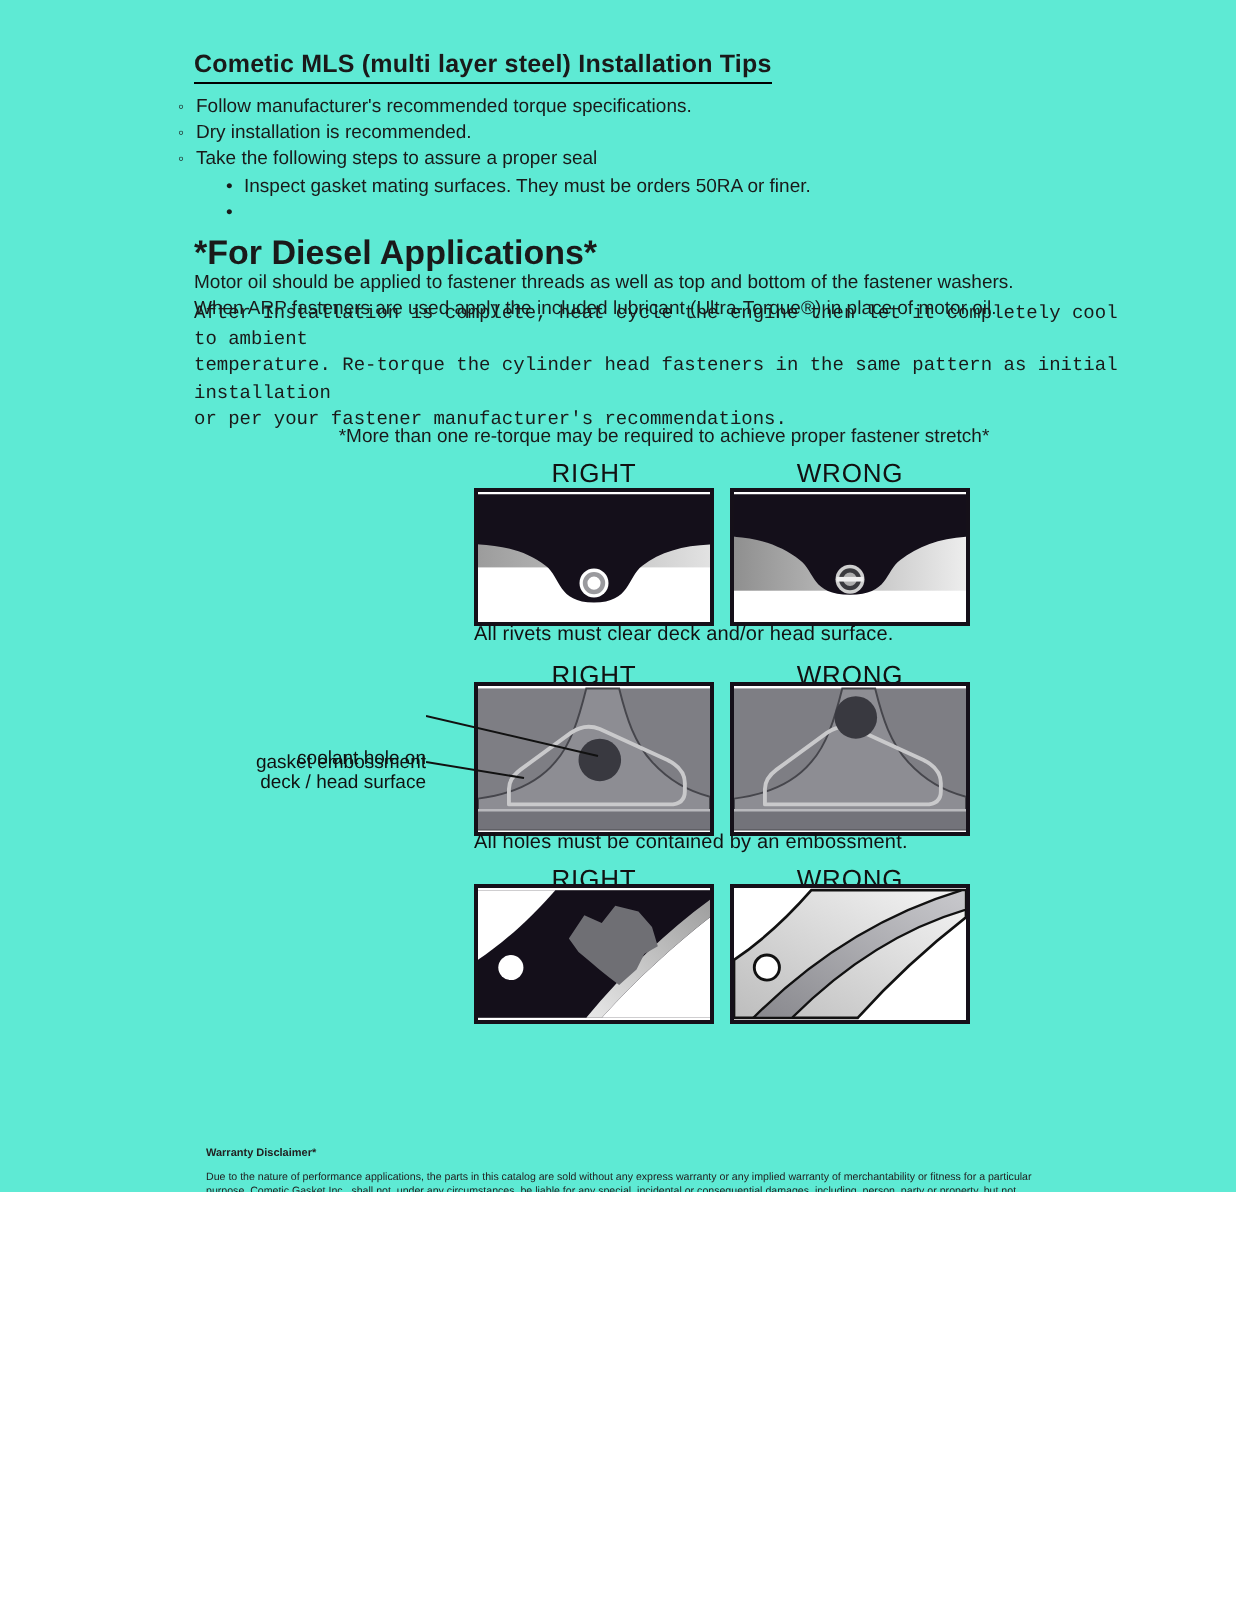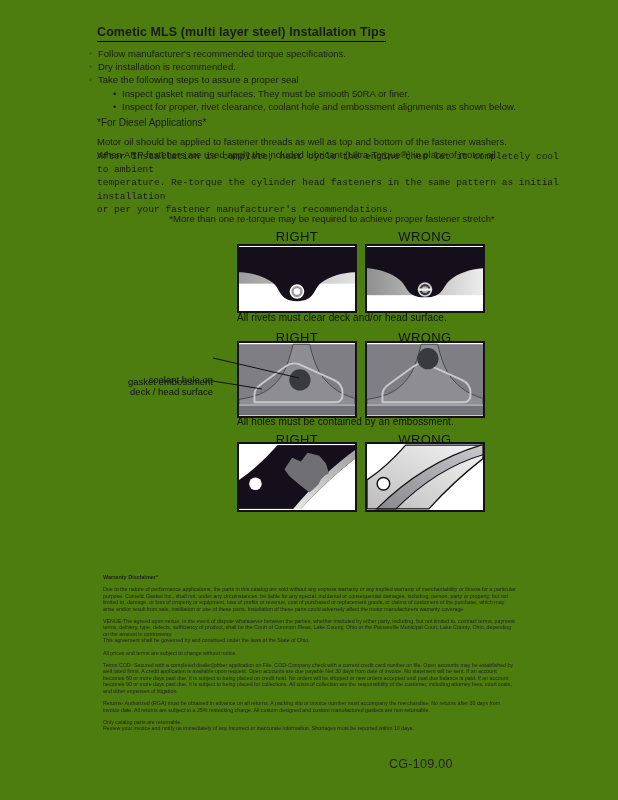--- a/index.html
+++ b/index.html
@@ -1,31 +1,31 @@
 <!DOCTYPE html>
 <html><head>
 <meta charset="utf-8">
 <style>
   * { margin:0; padding:0; box-sizing:border-box; }
   html,body { background:#ffffff; }
   .sheet {
-    position:relative; width:618px; height:800px; background:#4d7c0f;
+    position:relative; width:618px; height:596px; background:#5eead4;
     font-family:"Liberation Sans", sans-serif; color:#1a1a1a; overflow:hidden;
   }
   .abs { position:absolute; }
   .doc-title {
     left:97px; top:25px; font-size:12.5px; font-weight:700;
     border-bottom:1.6px solid #000; padding-bottom:2px; letter-spacing:.1px;
   }
   .bullets { left:89px; top:47px; font-size:9.5px; line-height:13.2px; width:470px; }
   .b-row { position:relative; padding-left:9px; }
   .b-marker { position:absolute; left:0; top:0; font-size:8.5px; }
   .sb-row { position:relative; margin-left:24px; padding-left:9px; }
   .sb-marker { position:absolute; left:0; top:0; font-size:9.5px; }
-  .d-head { left:97px; top:117px; font-size:10px; font-weight:400;text-align:center; }
+  .d-head { left:97px; top:117px; font-size:17px; font-weight:700;text-align:center; }
   .para { left:97px; font-size:9.5px; line-height:13.2px; white-space:pre-line; width:470px; }
   .rw-label { top:0; width:120px; text-align:center; font-size:13px; letter-spacing:.4px; color:#111; }
   .panel { width:120px; border:2px solid #151019; background:#fff; line-height:0; }
   .caption { font-size:10px; color:#111; letter-spacing:.1px; white-space:pre-line; line-height:12.5px; }
   .side-label { font-size:9.5px; line-height:11.5px; text-align:right; width:133px; color:#111; white-space:pre-line; }
   .legal { left:103px; top:574px; width:414px; font-size:5.3px; line-height:6.4px; color:#222; }
   .legal h4 { font-size:5.5px; margin-bottom:6px; font-weight:700; }
   .legal p { margin-bottom:6px; white-space:pre-line; }
   .page-code { left:389px; top:757px; font-size:12.5px; letter-spacing:.3px; color:#222; }
   svg { display:block; }
@@ -45,25 +45,24 @@
     <div class="b-row">
       <span class="b-marker">◦</span>
       <span>Dry installation is recommended.</span>
     </div>
     <div class="b-row">
       <span class="b-marker">◦</span>
       <span>Take the following steps to assure a proper seal</span>
     </div>
     <div class="sb-row">
       <span class="sb-marker">•</span>
-      <span>Inspect gasket mating surfaces.  They must be smooth 50RA or finer.</span>
+      <span>Inspect gasket mating surfaces.  They must be orders 50RA or finer.</span>
     </div>
     <div class="sb-row">
       <span class="sb-marker">•</span>
-      <span>Inspect for proper, rivet clearance, coolant hole and embossment alignments as shown below.</span>
     </div>
   </div>
 
   <div class="abs d-head">*For Diesel Applications*</div>
   <div class="abs para" style="top:135px;">Motor oil should be applied to fastener threads as well as top and bottom of the fastener washers.
 When ARP fasteners are used apply the included lubricant (Ultra-Torque®) in place of motor oil.</div>
   <div class="abs para" style="top:150px;font-family:Liberation Mono, monospace;">After Installation is complete, heat cycle the engine then let it completely cool to ambient
 temperature. Re-torque the cylinder head fasteners in the same pattern as initial installation
 or per your fastener manufacturer's recommendations.</div>
   <div class="abs para" style="top:212px;text-align:center;">*More than one re-torque may be required to achieve proper fastener stretch*</div>

